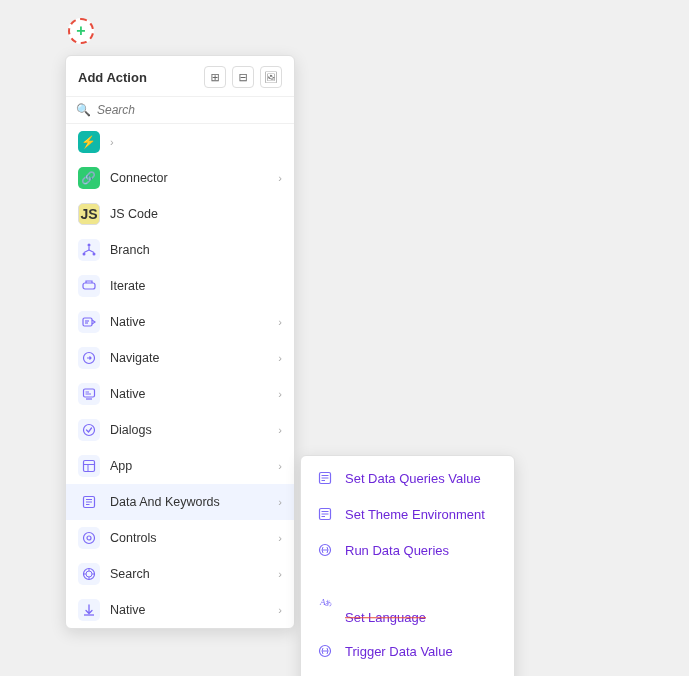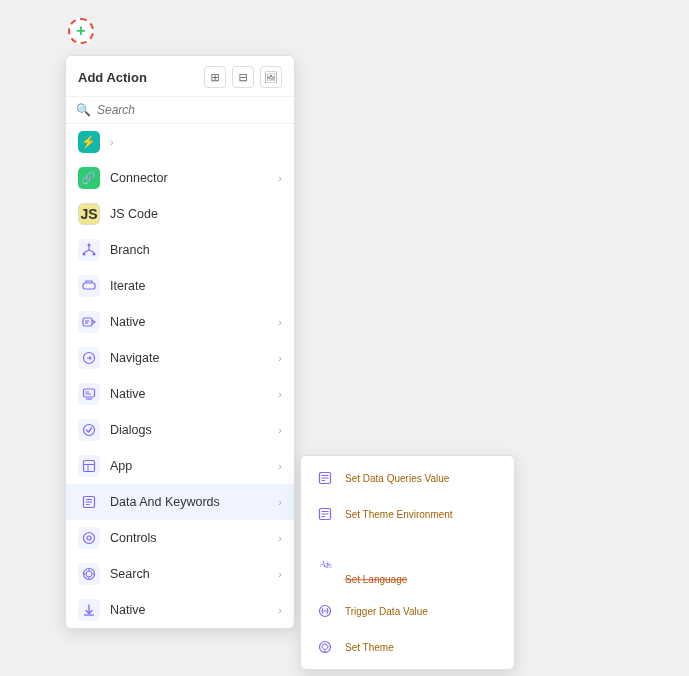--- a/index.html
+++ b/index.html
@@ -178,22 +178,22 @@
       height: 20px;
       display: flex;
       align-items: center;
       justify-content: center;
       color: #7c6af7;
       font-size: 13px;
       flex-shrink: 0;
     }
 
     .submenu-label {
-      font-size: 10px;
-      color: #a16207;
+      font-size: 13px;
+      color: #6d28d9;
     }
 
     .submenu-item.strikethrough .submenu-label {
       position: relative;
       margin-top: 34px;
     }
 
     .submenu-item.strikethrough .submenu-label::after {
       content: '';
       position: absolute;
@@ -399,39 +399,49 @@
       <svg width="14" height="14" viewBox="0 0 14 14" fill="none">
         <rect x="1.5" y="1.5" width="11" height="11" rx="1.5" stroke="#7c6af7" stroke-width="1.2" fill="none"></rect>
         <line x1="3.5" y1="4.5" x2="10.5" y2="4.5" stroke="#7c6af7" stroke-width="1"></line>
         <line x1="3.5" y1="7" x2="10.5" y2="7" stroke="#7c6af7" stroke-width="1"></line>
         <line x1="3.5" y1="9.5" x2="7" y2="9.5" stroke="#7c6af7" stroke-width="1"></line>
       </svg>
     </div>
     <span class="submenu-label">Set Theme Environment</span>
   </div>
 
-
-  <div class="submenu-item strikethrough">
-    <div class="submenu-icon">
-      <svg width="14" height="14" viewBox="0 0 14 14" fill="none">
-        <text x="2" y="11" font-size="9" fill="#7c6af7" font-family="serif" font-style="italic">A</text>
-        <text x="7" y="11" font-size="7" fill="#7c6af7" font-family="serif">あ</text>
-      </svg>
-    </div>
-    <span class="submenu-label">Set Language</span>
-  </div>
-
   <div class="submenu-item">
     <div class="submenu-icon">
       <svg width="14" height="14" viewBox="0 0 14 14" fill="none">
         <circle cx="7" cy="7" r="5.5" stroke="#7c6af7" stroke-width="1.2" fill="none"></circle>
         <path d="M5 4 Q3 7 5 10 M9 4 Q11 7 9 10" stroke="#7c6af7" stroke-width="1" fill="none"></path>
         <line x1="4" y1="7" x2="10" y2="7" stroke="#7c6af7" stroke-width="1"></line>
       </svg>
     </div>
+    <span class="submenu-label">Run Data Queries</span>
+  </div>
+
+  <div class="submenu-item strikethrough">
+    <div class="submenu-icon">
+      <svg width="14" height="14" viewBox="0 0 14 14" fill="none">
+        <text x="2" y="11" font-size="9" fill="#7c6af7" font-family="serif" font-style="italic">A</text>
+        <text x="7" y="11" font-size="7" fill="#7c6af7" font-family="serif">あ</text>
+      </svg>
+    </div>
+    <span class="submenu-label">Set Language</span>
+  </div>
+
+  <div class="submenu-item">
+    <div class="submenu-icon">
+      <svg width="14" height="14" viewBox="0 0 14 14" fill="none">
+        <circle cx="7" cy="7" r="5.5" stroke="#7c6af7" stroke-width="1.2" fill="none"></circle>
+        <path d="M5 4 Q3 7 5 10 M9 4 Q11 7 9 10" stroke="#7c6af7" stroke-width="1" fill="none"></path>
+        <line x1="4" y1="7" x2="10" y2="7" stroke="#7c6af7" stroke-width="1"></line>
+      </svg>
+    </div>
     <span class="submenu-label">Trigger Data Value</span>
   </div>
 
   <div class="submenu-item">
     <div class="submenu-icon">
       <svg width="14" height="14" viewBox="0 0 14 14" fill="none">
         <circle cx="7" cy="7" r="5.5" stroke="#7c6af7" stroke-width="1.2" fill="none"></circle>
         <path d="M5 4.5 Q7 3 9 4.5 Q11 6 9.5 8 Q8.5 9.5 7 9.5 Q5.5 9.5 4.5 8 Q3 6 5 4.5Z" stroke="#7c6af7" stroke-width="1" fill="none"></path>
         <circle cx="7" cy="11.5" r="1" fill="#7c6af7"></circle>
       </svg>

